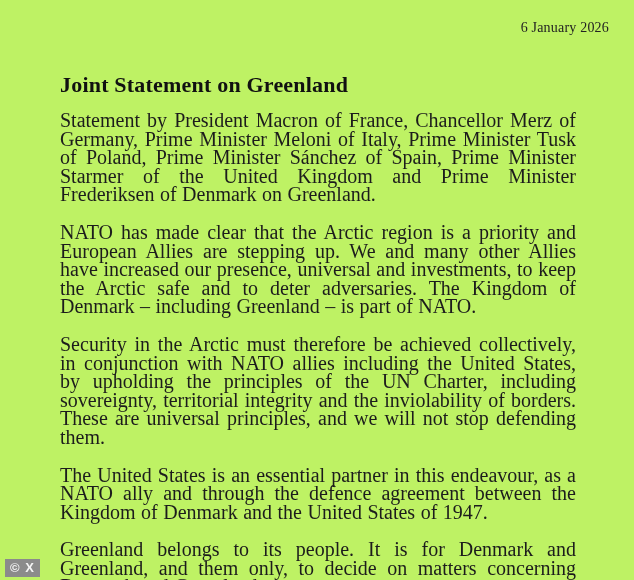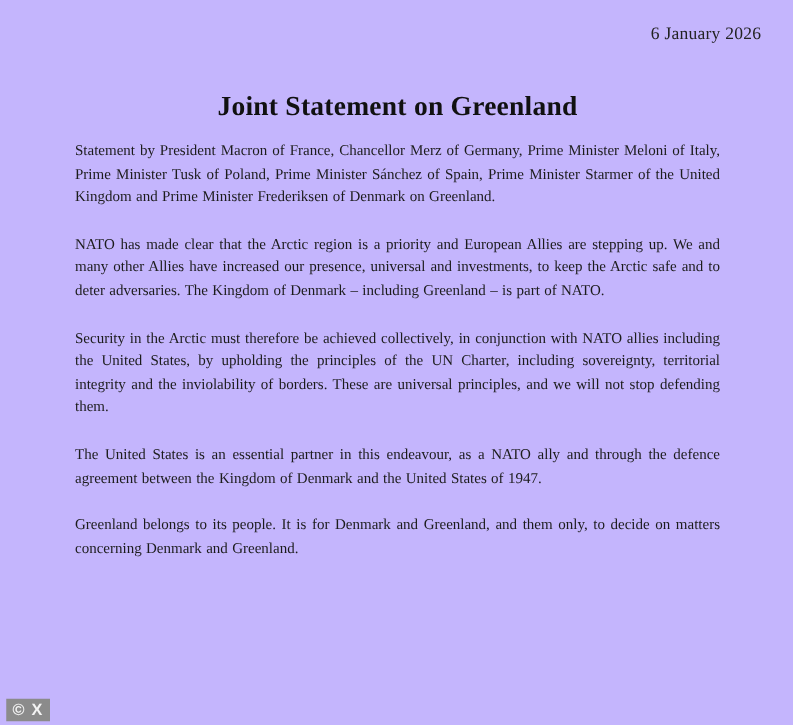--- a/index.html
+++ b/index.html
@@ -6,21 +6,21 @@
   html, body {
     width: 634px;
     height: 580px;
     overflow: hidden;
     background: #ffffff;
   }
   .page {
     position: relative;
     width: 634px;
     height: 580px;
-    background: #c4b5fd;
+    background: #bef264;
     font-family: "Liberation Serif", "DejaVu Serif", serif;
     color: #1c1c1c;
   }
   .date-line {
     position: absolute;
     top: 20px;
     left: 60px;
     right: 25px;
     text-align: right;
     font-size: 14px;
@@ -29,30 +29,29 @@
   }
   .doc-title {
     position: absolute;
     top: 72px;
     left: 60px;
     right: 58px;
     font-size: 22px;
     font-weight: bold;
     color: #111111;
     letter-spacing: 0.2px;
-    text-align: center;
   }
   .doc-body {
     position: absolute;
     top: 111px;
     left: 60px;
     width: 516px;
   }
   .doc-body p {
-    font-size: 12px;
+    font-size: 20px;
     line-height: 18.6px;
     text-align: justify;
     color: #1c1c1c;
     margin-bottom: 19px;
     word-spacing: 0.5px;
   }
   .watermark {
     position: absolute;
     left: 5px;
     bottom: 3px;

